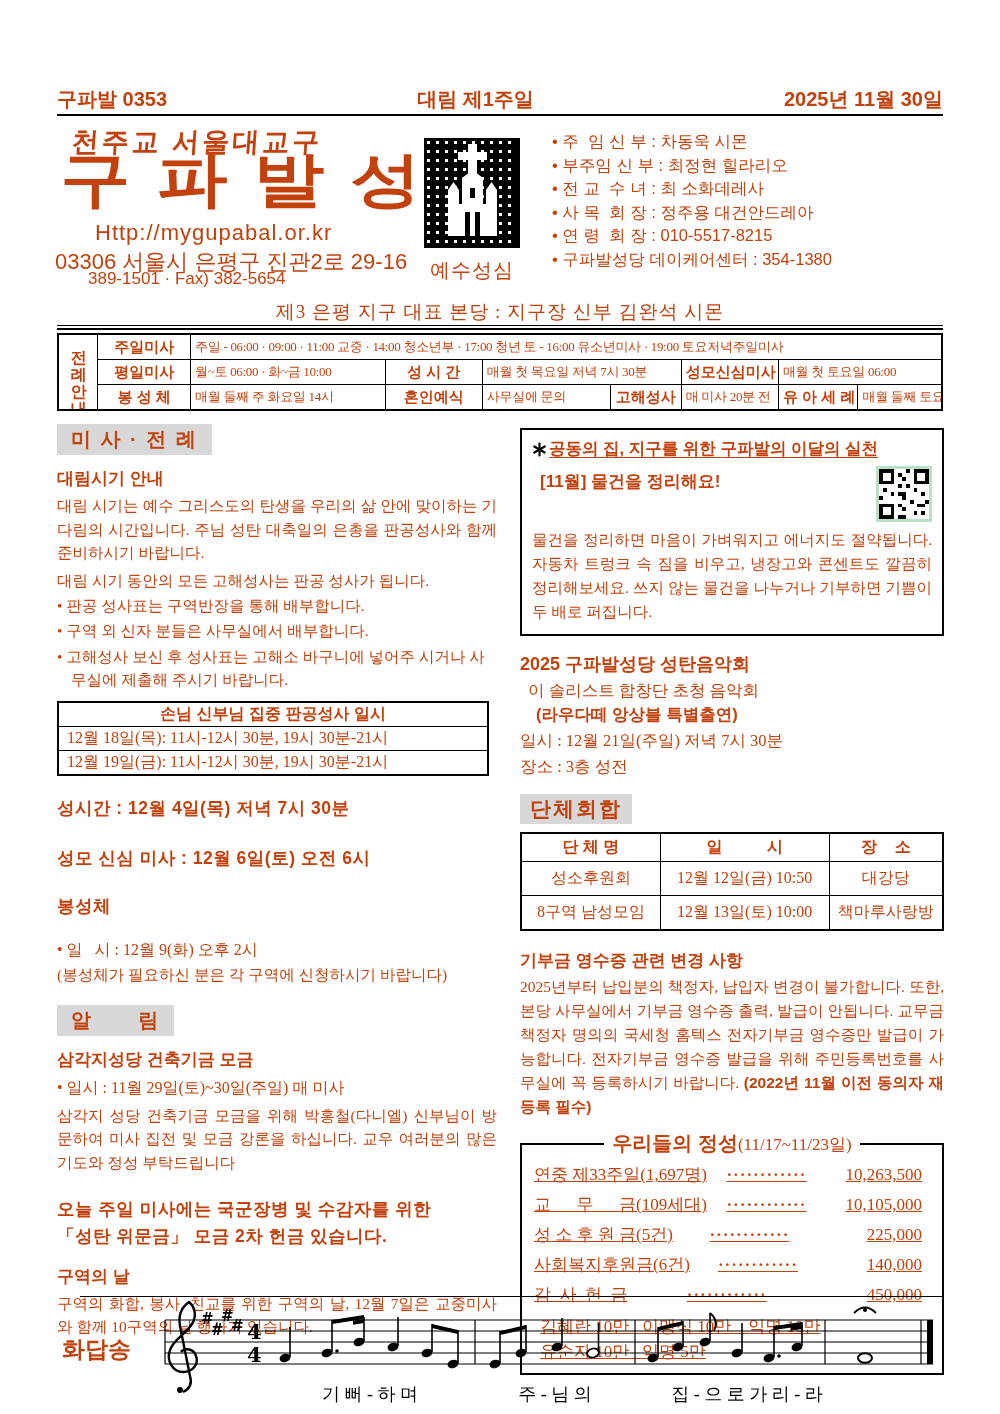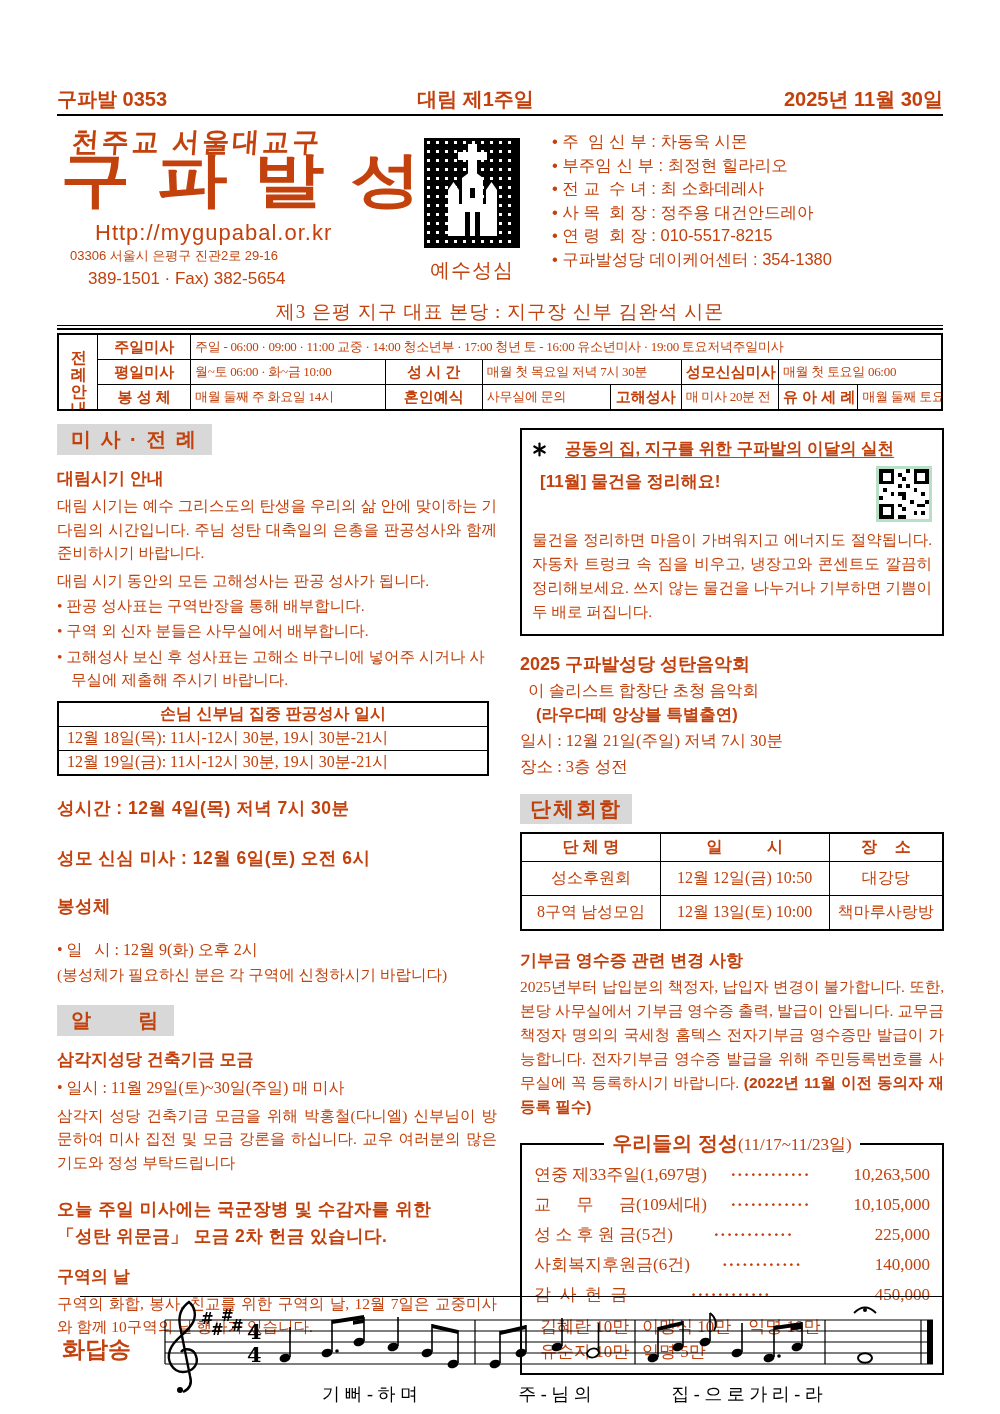--- a/index.html
+++ b/index.html
@@ -13,21 +13,21 @@
   
   #masthead{position:absolute;left:57px;right:57px;top:86px;display:flex;justify-content:space-between;
             font-family:"Liberation Sans",sans-serif;font-weight:bold;font-size:20px;}
   #rule1{position:absolute;left:57px;right:57px;top:114px;height:0;border-top:2px solid #000;}
 
   
   #diocese{position:absolute;left:72px;top:124px;font-size:27px;font-weight:bold;letter-spacing:3px;transform:skewX(-4deg);}
   #churchname{position:absolute;left:60px;top:150px;font-size:60px;font-weight:bold;letter-spacing:22px;
               transform:scaleX(1.18);transform-origin:left top;line-height:1;}
   #siteurl{position:absolute;left:95px;top:220px;font-size:22px;letter-spacing:1px;}
-  #addr{position:absolute;left:70px;top:247px;font-size:13px;}
+  #addr{position:absolute;left:55px;top:247px;font-size:22px;}
   #phone{position:absolute;left:88px;top:269px;font-size:17px;}
   #emblem{position:absolute;left:424px;top:138px;}
   #emblem-cap{position:absolute;left:420px;top:250px;width:104px;text-align:center;font-size:20px;letter-spacing:1px;margin-top:7px;}
   #contacts{position:absolute;left:552px;top:130px;font-size:16.5px;line-height:23.5px;}
 
   #district{position:absolute;left:0;right:0;top:299px;text-align:center;font-size:19px;letter-spacing:1px;}
   #rule2{position:absolute;left:57px;right:57px;top:325px;height:1px;border-top:1px solid #000;border-bottom:2px solid #000;padding-top:1px;}
 
   
   #sched{position:absolute;left:57px;top:333px;width:886px;border-collapse:collapse;table-layout:fixed;}
@@ -49,39 +49,39 @@
   .bullet{font-size:15.5px;line-height:1.5;padding-left:14px;text-indent:-14px;margin-top:2px;}
   .bold-line{font-family:"Liberation Sans",sans-serif;font-weight:bold;font-size:17.5px;margin-top:20px;letter-spacing:0.5px;}
 
   #visit-table{width:432px;border:2px solid #000;margin-top:10px;border-collapse:collapse;}
   #visit-table td{border:1px solid #000;font-size:16px;padding:1px 8px;}
   #visit-table td.tt{font-family:"Liberation Sans",sans-serif;font-weight:bold;text-align:center;}
 
   
   #practice-box{border:2px solid #000;padding:8px 10px 10px 10px;}
   #practice-title{font-family:"Liberation Sans",sans-serif;font-weight:bold;font-size:16.5px;
-                  text-decoration:underline;text-underline-offset:3px;display:flex;align-items:center;gap:18px;}
+                  text-decoration:underline;text-underline-offset:3px;display:flex;align-items:center;gap:2px;}
   #practice-sub-row{display:flex;justify-content:space-between;align-items:flex-start;margin-top:6px;}
   #practice-sub{font-family:"Liberation Sans",sans-serif;font-weight:bold;font-size:17px;padding-left:8px;margin-top:4px;}
   #qr{border:3px solid #b9dfc6;background:#fff;line-height:0;}
   #practice-body{font-size:15.5px;line-height:1.55;text-align:justify;margin-top:6px;}
 
   #concert{margin-top:16px;}
   #concert .l1{font-size:16.5px;margin-top:4px;padding-left:8px;}
   #concert .l2{font-family:"Liberation Sans",sans-serif;font-weight:bold;font-size:16.5px;margin-top:2px;padding-left:16px;}
   #concert .l3{font-size:16.5px;margin-top:4px;}
 
   #groups-table{width:100%;border:2px solid #000;border-collapse:collapse;margin-top:8px;}
   #groups-table td{border:1px solid #000;text-align:center;font-size:16px;padding:6px 2px;}
   #groups-table tr.hd td{font-family:"Liberation Sans",sans-serif;font-weight:bold;padding:3px 2px;}
 
   #receipt{margin-top:18px;}
   #receipt-body{font-size:15.5px;line-height:1.55;text-align:justify;margin-top:3px;}
 
-  #offer-box{border:2.5px solid #000;margin-top:24px;padding:4px 12px 10px 12px;position:relative;}
+  #offer-box{border:2.5px solid #000;margin-top:24px;padding:4px 20px 10px 12px;position:relative;text-decoration:underline;}
   #offer-title{position:absolute;top:-15px;left:0;right:0;text-align:center;}
   #offer-title span.inner{background:#fff;padding:0 8px;}
   #offer-title .big{font-family:"Liberation Sans",sans-serif;font-weight:bold;font-size:20px;}
   #offer-title .rng{font-size:17px;}
   .offer-row{display:flex;align-items:baseline;font-size:17px;margin-top:7px;}
   .offer-row .lbl{white-space:pre-wrap;}
   .offer-row .dots{flex:1;text-align:center;font-weight:bold;letter-spacing:1px;overflow:hidden;white-space:nowrap;}
   .offer-row .amt{width:96px;text-align:right;}
   .donors{font-size:17px;margin-top:9px;padding-left:6px;}
 

